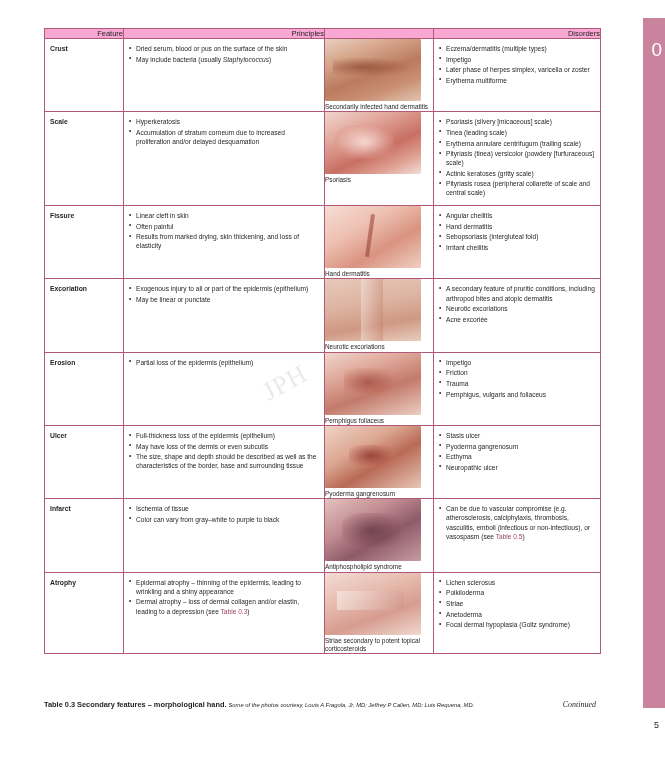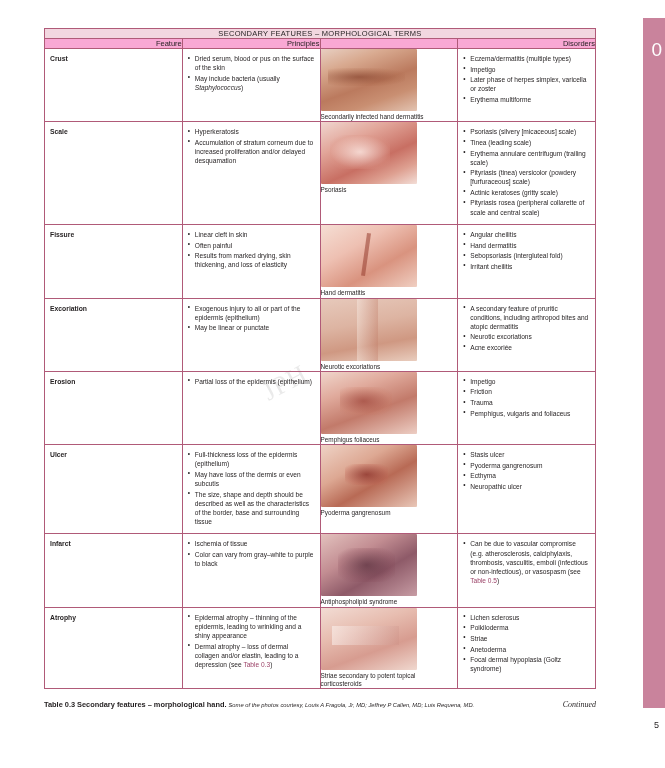--- a/index.html
+++ b/index.html
@@ -245,23 +245,20 @@
       <div class="chapter-num">0</div>
       <div class="chapter-label-vert">Basic Principles of Dermatology</div>
     </div>
   </div>
 
   <div class="page-number">5</div>
 
   <div class="table-wrap">
     <table class="features">
       <tbody>
-          <tr class="title-row">
-        <td colspan="4">SECONDARY FEATURES – MORPHOLOGICAL TERMS</td>
-      </tr>
       <tr class="head-row">
         <td class="c-feature">Feature</td>
         <td class="c-desc">Principles</td>
         <td class="c-photo"></td>
         <td class="c-disorders">Disorders</td>
       </tr>
 
       <tr>
         <td class="c-feature">
           <div class="cell feature-name">Crust</div>

